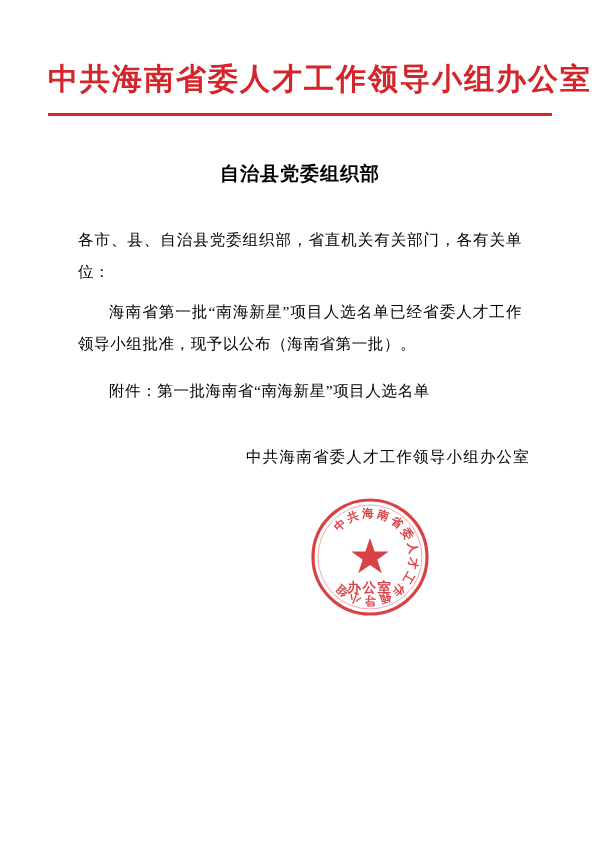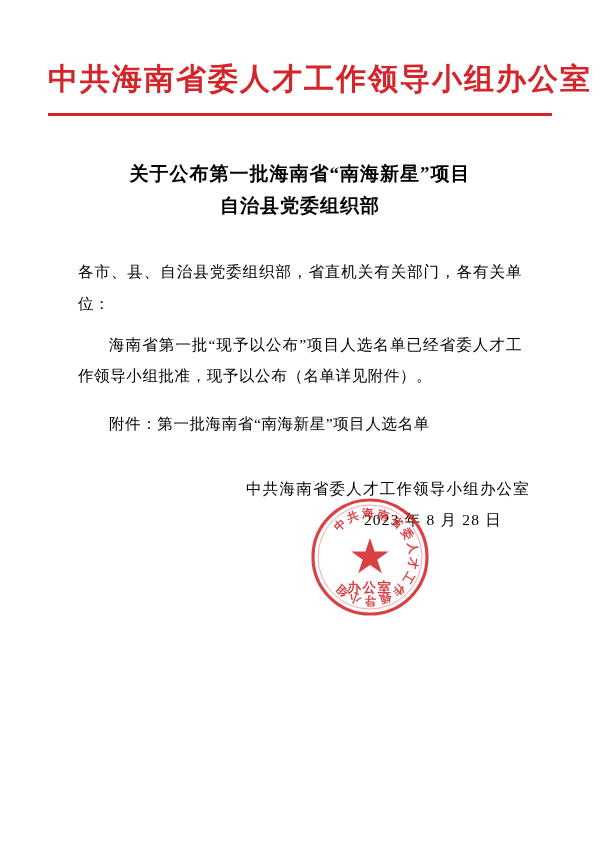--- a/index.html
+++ b/index.html
@@ -114,33 +114,31 @@
 <body>
 
 <div class="page">
 
   <div class="masthead">
     <div class="masthead-title">中共海南省委人才工作领导小组办公室</div>
     <div class="masthead-rule"></div>
   </div>
 
   <div class="doc-title">
-    <div>关于公布第一批海南省“南海新星”项目</div>
     <div>自治县党委组织部</div>
   </div>
 
   <div class="body-block">
     <p class="para">各市、县、自治县党委组织部，省直机关有关部门，各有关单位：</p>
-    <p class="para indent2">海南省第一批“现予以公布”项目人选名单已经省委人才工作领导小组批准，现予以公布（名单详见附件）。</p>
+    <p class="para indent2">海南省第一批“南海新星”项目人选名单已经省委人才工作领导小组批准，现予以公布（海南省第一批）。</p>
     <p class="attach-para">附件：第一批海南省“南海新星”项目人选名单</p>
   </div>
 
   <div class="signature">
     <div class="sign-org">中共海南省委人才工作领导小组办公室</div>
-    <div class="sign-date">2023 年 8 月 28 日</div>
   </div>
 
   <div class="seal">
     <svg width="126" height="126" viewBox="0 0 126 126" aria-hidden="true">
       <defs>
         <path id="sealArc" d="M 63,63 m 0,-45 a 45,45 0 1 1 -0.1,0" fill="none"></path>
         <path id="sealRingPath" d="M 23,63 a 40,40 0 1 1 80,0 a 40,40 0 1 1 -80,0" fill="none"></path>
       </defs>
 
       <g opacity="0.88">

